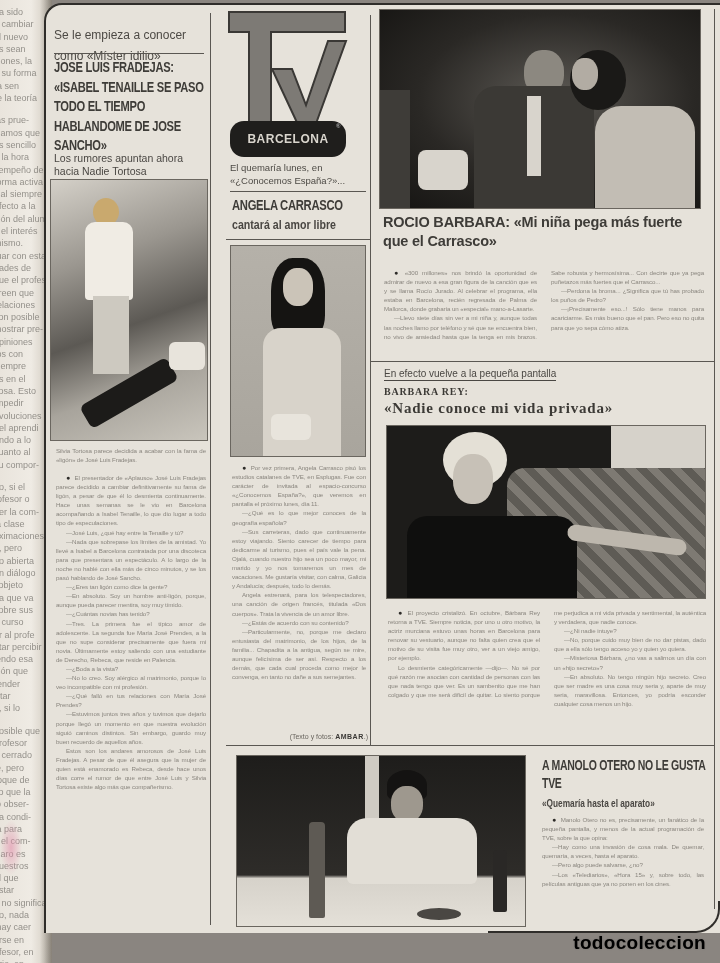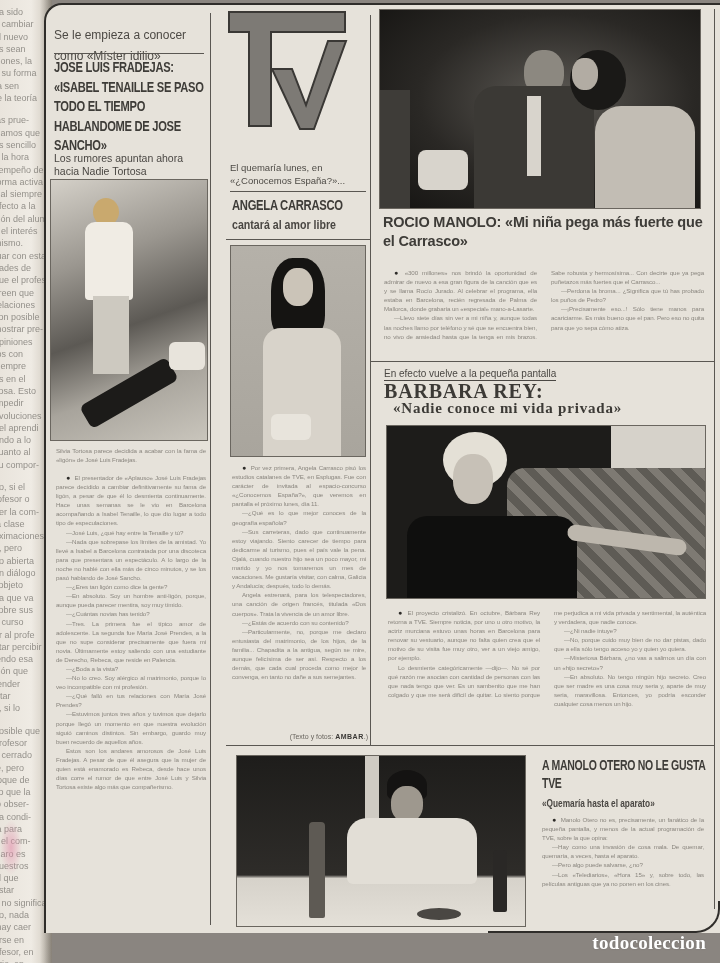--- a/index.html
+++ b/index.html
@@ -41,22 +41,22 @@
   
   .tv-logo { position: absolute; left: 180px; top: 6px; width: 122px; height: 150px; }
   .tv-T-bar { position: absolute; left: 2px; top: 0; width: 118px; height: 22px; background: #7d7a75; border: 2px solid #3a3835; }
   .tv-T-stem { position: absolute; left: 22px; top: 20px; width: 24px; height: 96px; background: #7d7a75; border: 2px solid #3a3835; border-top: none; }
   .tv-V { position: absolute; left: 44px; top: 28px; width: 78px; height: 92px; }
   .tv-badge { position: absolute; left: 4px; top: 110px; width: 116px; height: 36px; background: #1f1e1c; border-radius: 14px;
     display: flex; align-items: center; justify-content: center; color: #d9d5cd; font-weight: bold; font-size: 12px; letter-spacing: 0.5px; }
   .tv-badge .reg { position: absolute; right: 5px; top: 2px; font-size: 6px; color: #aaa; }
 
   .serif-head { font-family: "Liberation Serif", serif; font-weight: bold; color: #3c3a36; letter-spacing: 0.8px; }
-  .watermark { position: absolute; right: 14px; top: 932px; font-family: Liberation Serif, serif; font-weight: bold;
-    font-size: 19px; color: #ffffff; letter-spacing: 0.3px; text-shadow: 0 0 2px rgba(0,0,0,.15); }
+  .watermark { position: absolute; right: 14px; top: 932px; font-family: Liberation Sans, sans-serif; font-weight: bold;
+    font-size: 19px; color: #000000; letter-spacing: 0.3px; text-shadow: 0 0 2px rgba(0,0,0,.15); }
 </style>
 </head>
 <body>
 
 <div class="left-page">
   <div class="lines" id="leftLines">
       <div class="ln">ha sido</div>
       <div class="ln">a cambiar</div>
       <div class="ln">el nuevo</div>
       <div class="ln">os sean</div>
@@ -180,20 +180,24 @@
       <p>Estos son los andares amorosos de José Luis Fradejas. A pesar de que él asegura que la mujer de quien está enamorado es Rebeca, desde hace unos días corre el rumor de que entre José Luis y Silvia Tortosa existe algo más que compañerismo.</p>
     </div>
   </section>
 
   <div class="tv-logo">
     <div class="tv-T-bar"></div>
     <div class="tv-T-stem"></div>
     <svg class="tv-V" viewBox="0 0 78 92">
       <polygon points="2,30 22,30 36,66 58,2 76,2 44,90 30,90" fill="#7d7a75" stroke="#3a3835" stroke-width="2"></polygon>
     </svg>
+    <div class="tv-badge">
+      <span>BARCELONA</span>
+      <span class="reg">®</span>
+    </div>
   </div>
 
   <section>
     <div class="abs kicker" style="left:184px; top:157px; width:136px; font-size:9.5px; line-height:12.5px;">El quemaría lunes, en «¿Conocemos España?»...</div>
     <div class="rule-h" style="left:184px; top:186px; width:136px;"></div>
     <div class="abs cond-head" style="left:186px; top:191px; width:200px; font-size:15px; line-height:18px; transform:scaleX(0.75);">ANGELA CARRASCO</div>
     <div class="abs" style="left:186px; top:213px; width:140px; font-size:12.5px; line-height:15px; color:#4a4743; font-weight:bold; transform:scaleX(0.85); transform-origin:left top;">cantará al amor libre</div>
     <div class="rule-h" style="left:180px; top:234px; width:144px;"></div>
 
     <div class="photo" style="left:184px; top:240px; width:136px; height:212px; background:linear-gradient(180deg,#b5b1a9 0%,#a9a59d 100%);">
@@ -222,33 +226,33 @@
       <div class="abs" style="left:0; top:80px; width:30px; height:120px; background:#3e3c38;"></div>
       <div class="abs" style="left:38px; top:140px; width:50px; height:40px; background:#d8d4cc; border-radius:8px;"></div>
       <div class="abs" style="left:144px; top:40px; width:40px; height:46px; background:#8c8880; border-radius:45%;"></div>
       <div class="abs" style="left:94px; top:76px; width:120px; height:124px; background:#3b3935; border-radius:22px 22px 0 0;"></div>
       <div class="abs" style="left:147px; top:86px; width:14px; height:80px; background:#d8d4cc;"></div>
       <div class="abs" style="left:190px; top:40px; width:56px; height:60px; background:#1a1917; border-radius:50%;"></div>
       <div class="abs" style="left:192px; top:48px; width:26px; height:32px; background:#b2aca3; border-radius:45%;"></div>
       <div class="abs" style="left:215px; top:96px; width:100px; height:104px; background:#c2bdb4; border-radius:26px 26px 0 0;"></div>
     </div>
 
-    <div class="abs" style="left:337px; top:208px; width:325px; font-size:14.5px; line-height:19px; font-weight:bold; color:#3e3c38; letter-spacing:-0.2px;">ROCIO MANOLO: «Mi niña pega más fuerte que el Carrasco»</div>
+    <div class="abs" style="left:337px; top:208px; width:325px; font-size:14.5px; line-height:19px; font-weight:bold; color:#3e3c38; letter-spacing:-0.2px;">ROCIO BARBARA: «Mi niña pega más fuerte que el Carrasco»</div>
     <div class="abs body-txt" style="left:338px; top:263px; width:320px; column-count:2; column-gap:14px;">
       <p class="bullet">«300 millones» nos brindó la oportunidad de admirar de nuevo a esa gran figura de la canción que es y se llama Rocío Jurado. Al celebrar el programa, ella estaba en Barcelona, recién regresada de Palma de Mallorca, donde grabaría un «especial» mano-a-Lasarte.</p>
       <p>—Llevo siete días sin ver a mi niña y, aunque todas las noches llamo por teléfono y sé que se encuentra bien, no vivo de ansiedad hasta que la tenga en mis brazos. Sabe robusta y hermosísima... Con decirte que ya pega puñetazos más fuertes que el Carrasco...</p>
       <p>—Perdona la broma... ¿Significa que tú has probado los puños de Pedro?</p>
       <p>—¡Precisamente eso...! Sólo tiene manos para acariciarme. Es más bueno que el pan. Pero eso no quita para que yo sepa cómo atiza.</p>
     </div>
   </section>
 
   <section>
     <div class="abs" style="left:338px; top:363px; font-size:10px; color:#4a4743; border-bottom:1px solid #4a4743; padding-bottom:1px;">En efecto vuelve a la pequeña pantalla</div>
-    <div class="abs serif-head" style="left:338px; top:378px; font-size:20px; line-height:17px;">BARBARA REY:</div>
-    <div class="abs serif-head" style="left:338px; top:395px; font-size:15px; line-height:17px;margin-left:9px;">«Nadie conoce mi vida privada»</div>
+    <div class="abs serif-head" style="left:338px; top:378px; font-size:10px; line-height:17px;">BARBARA REY:</div>
+    <div class="abs serif-head" style="left:338px; top:395px; font-size:15px; line-height:17px;">«Nadie conoce mi vida privada»</div>
 
     <div class="photo" style="left:340px; top:420px; width:320px; height:174px; background:#1d1c1a;">
       <div class="abs" style="left:224px; top:0; width:96px; height:44px; background:#d6d2ca;"></div>
       <div class="abs" style="left:120px; top:42px; width:200px; height:132px; background:repeating-linear-gradient(45deg,#7e7a73 0 8px,#5e5b55 8px 16px); border-radius:18px 0 0 0;"></div>
       <div class="abs" style="left:56px; top:6px; width:64px; height:56px; background:#e4e0d6; border-radius:50%;"></div>
       <div class="abs" style="left:66px; top:28px; width:40px; height:50px; background:#c7c1b7; border-radius:45%;"></div>
       <div class="abs" style="left:20px; top:90px; width:170px; height:84px; background:#0f0f0e; border-radius:20px 20px 0 0;"></div>
       <div class="abs" style="left:180px; top:106px; width:120px; height:16px; background:#bdb7ad; border-radius:8px; transform:rotate(8deg);"></div>
     </div>
 

